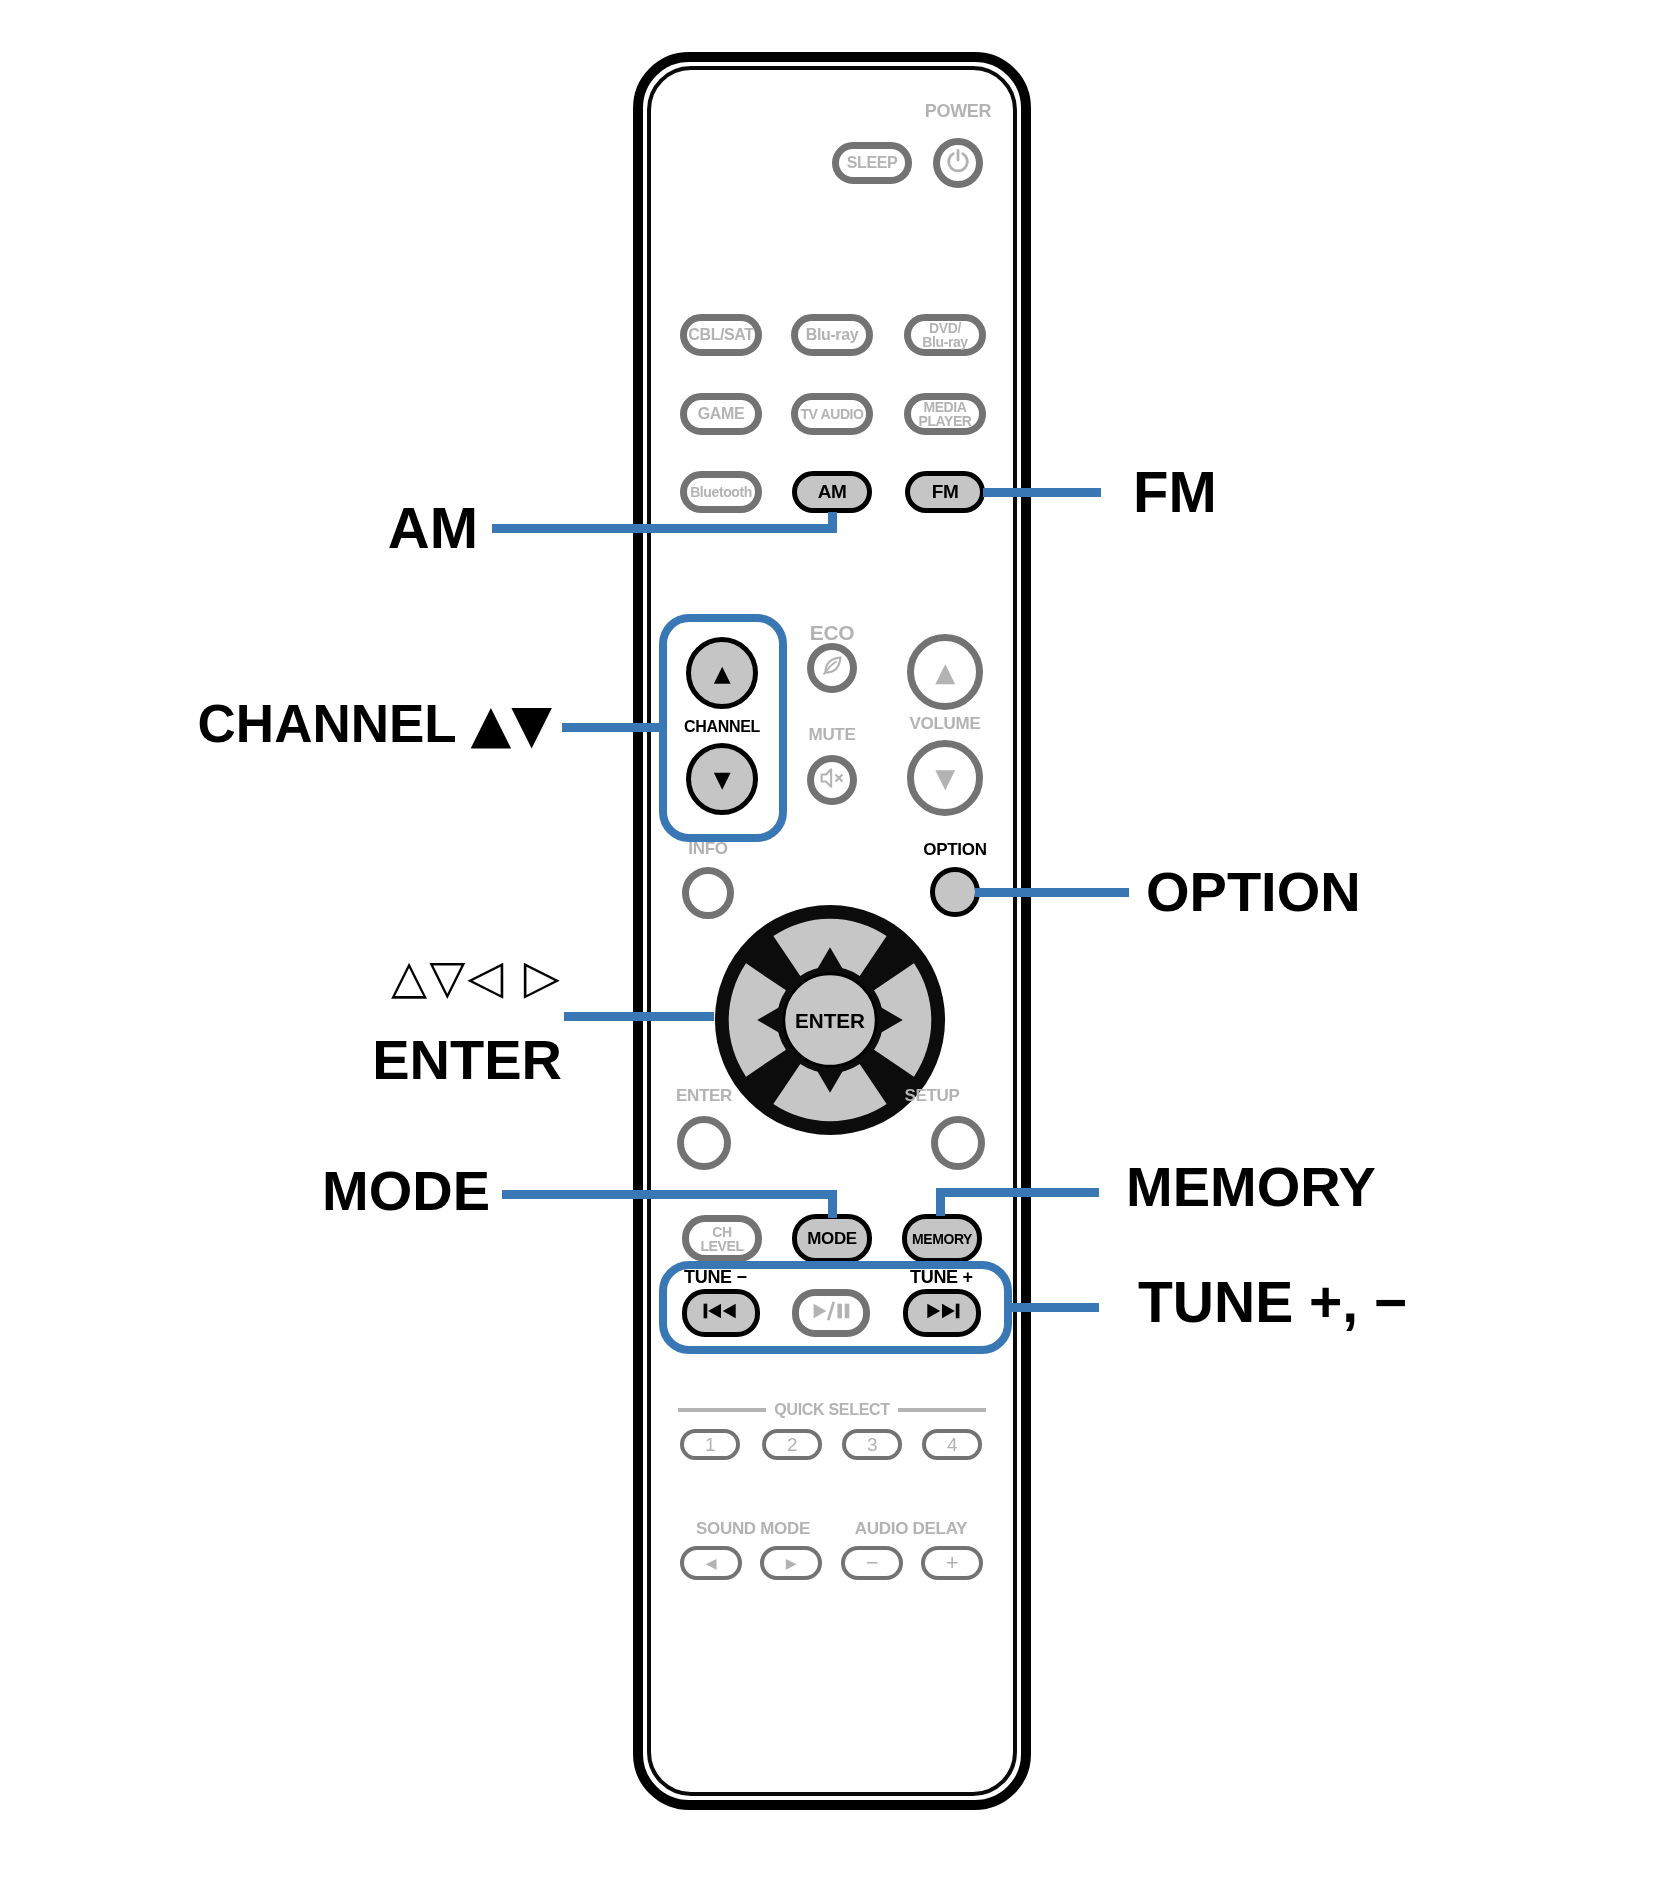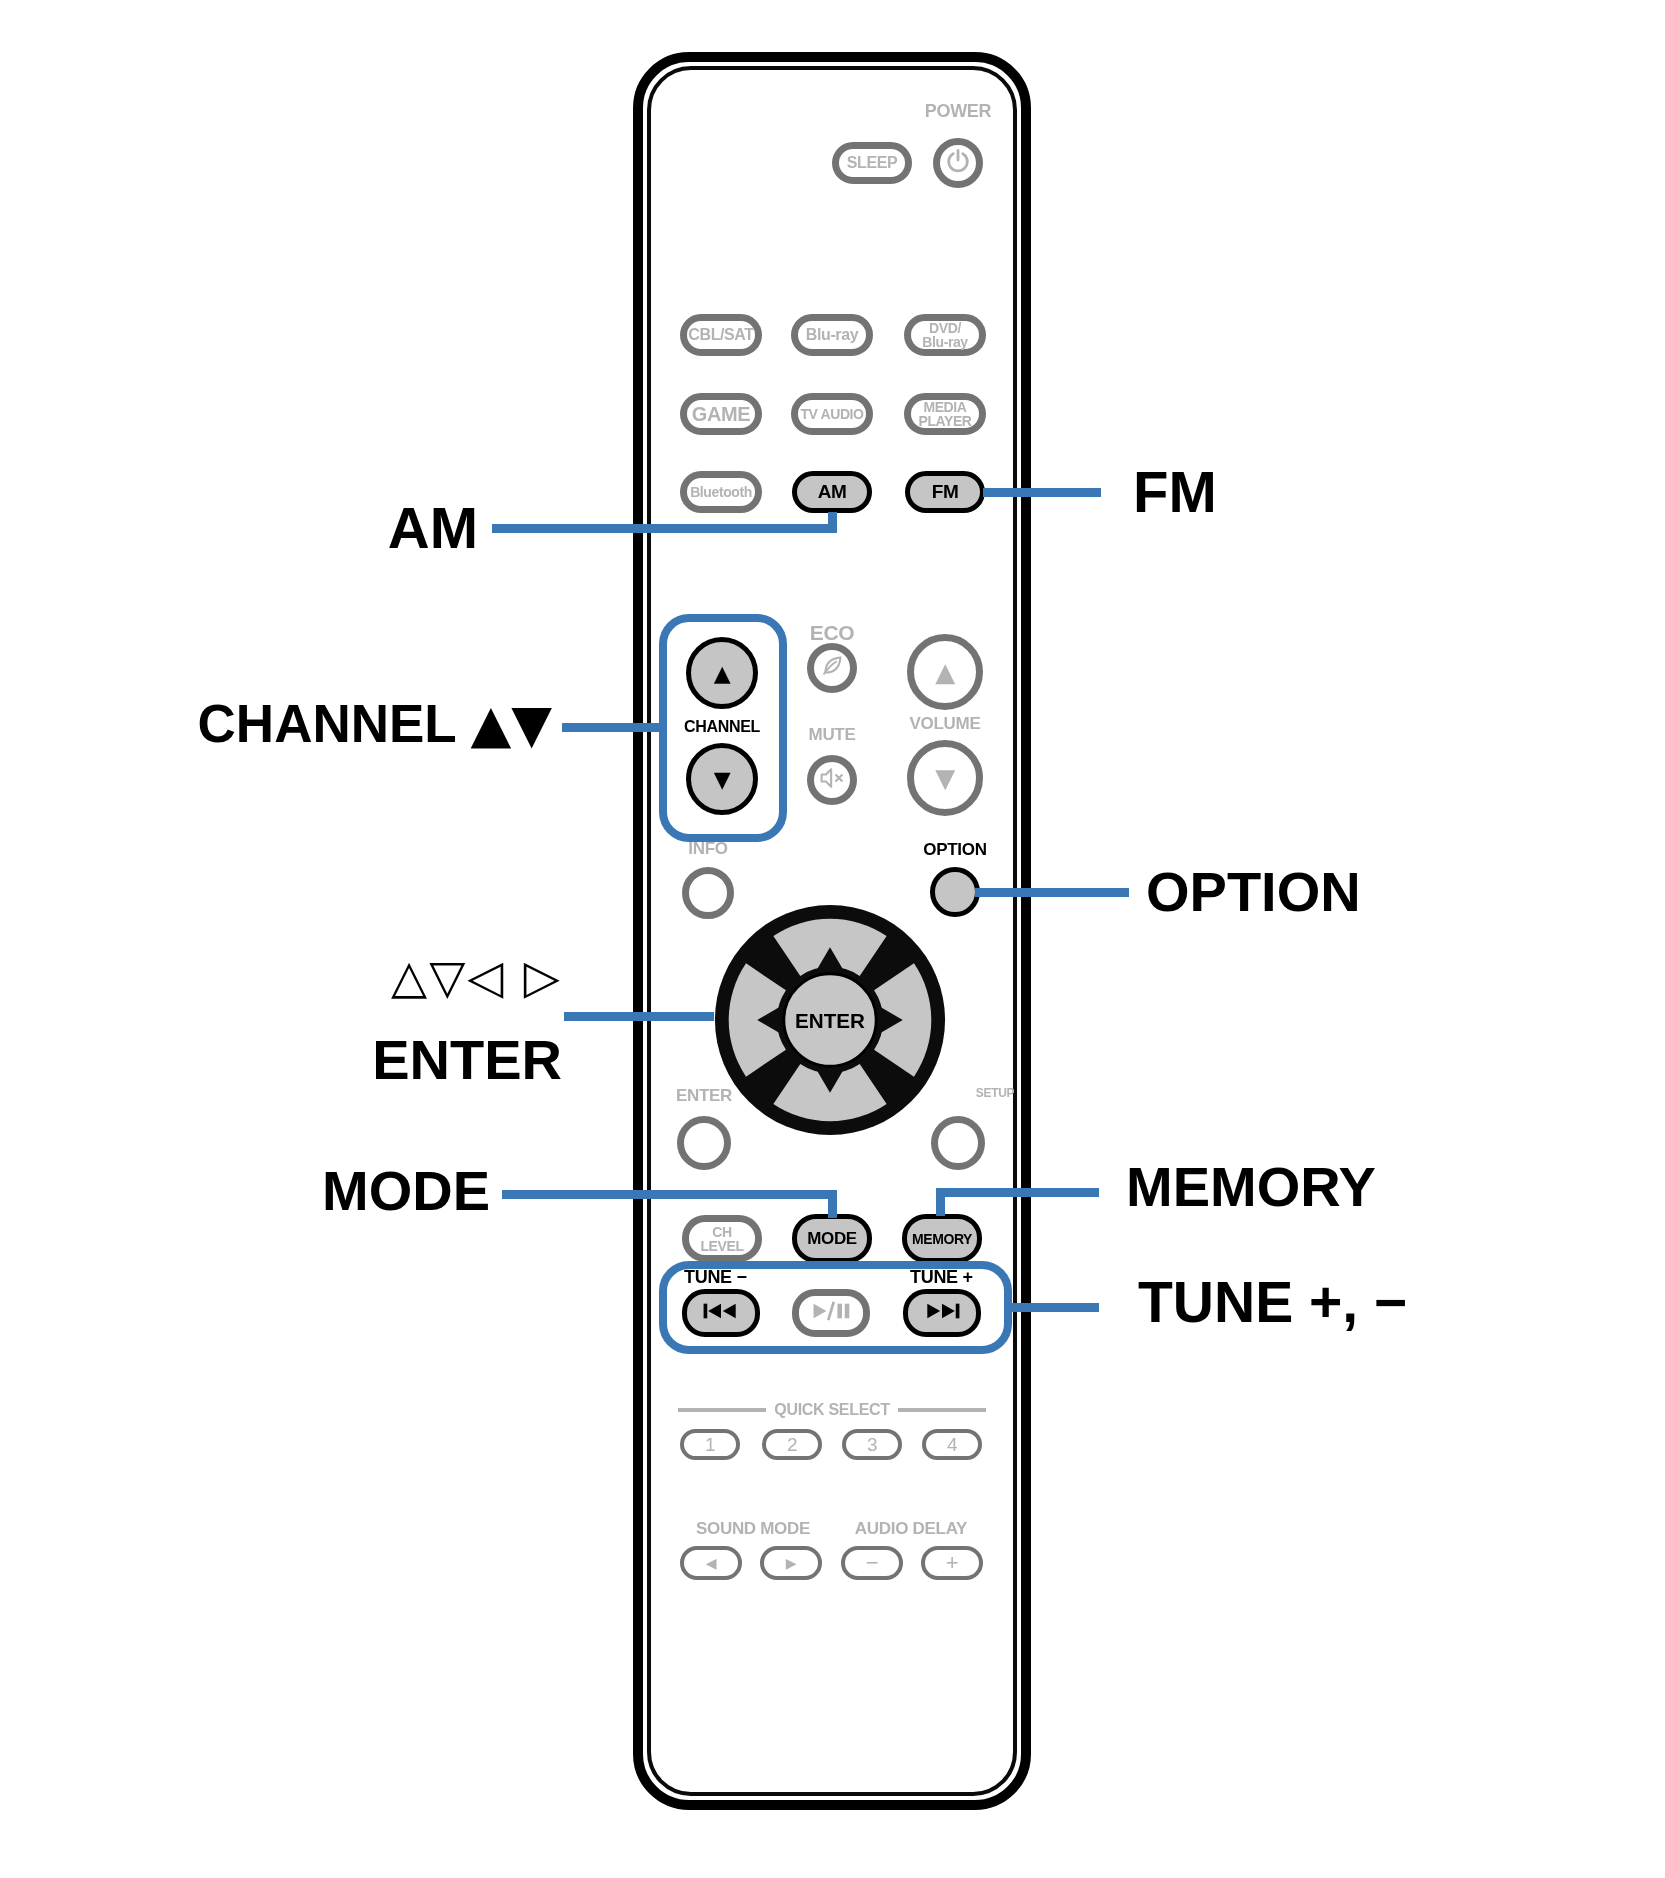--- a/index.html
+++ b/index.html
@@ -42,21 +42,21 @@
   <div class="abs pill gray-edge" style="left:832px;top:142px;width:80px;height:42px;border-radius:21px;font-size:16px">SLEEP</div>
 
   <div class="abs pill gray-edge" style="left:680px;top:314px;width:82px;height:42px;border-radius:21px;font-size:16px">CBL/SAT</div>
   <div class="abs pill gray-edge" style="left:791px;top:314px;width:82px;height:42px;border-radius:21px;font-size:16px">Blu-ray</div>
   <div class="abs pill gray-edge" style="left:904px;top:314px;width:82px;height:42px;border-radius:21px">
     <div class="twoline">
       <div>DVD/</div>
         <div>Blu-ray</div>
     </div>
   </div>
-  <div class="abs pill gray-edge" style="left:680px;top:393px;width:82px;height:42px;border-radius:21px;font-size:20px">GAME</div>
+  <div class="abs pill gray-edge" style="left:680px;top:393px;width:82px;height:42px;border-radius:21px;font-size:16px">GAME</div>
   <div class="abs pill gray-edge" style="left:791px;top:393px;width:82px;height:42px;border-radius:21px;font-size:14px">TV AUDIO</div>
   <div class="abs pill gray-edge" style="left:904px;top:393px;width:82px;height:42px;border-radius:21px">
     <div class="twoline">
       <div>MEDIA</div>
         <div>PLAYER</div>
     </div>
   </div>
   <div class="abs pill gray-edge" style="left:680px;top:471px;width:82px;height:42px;border-radius:21px;font-size:14px">Bluetooth</div>
   <div class="abs pill dark-edge" style="left:792px;top:471px;width:80px;height:42px;border-radius:21px;font-size:19px">AM</div>
   <div class="abs pill dark-edge" style="left:905px;top:471px;width:80px;height:42px;border-radius:21px;font-size:19px">FM</div>
@@ -103,21 +103,21 @@
     </g>
     <use href="#navseg" transform="rotate(90 120 120)"></use>
     <use href="#navseg" transform="rotate(180 120 120)"></use>
     <use href="#navseg" transform="rotate(270 120 120)"></use>
     <circle cx="120" cy="120" r="47" fill="#c6c6c6" stroke="#000" stroke-width="3"></circle>
     <text x="120" y="128" text-anchor="middle" font-size="21" font-weight="700" fill="#000" font-family="Liberation Sans, sans-serif">ENTER</text>
   </svg>
 
   <div class="abs lbl" style="left:669px;top:1086px;width:70px;font-size:17px">ENTER</div>
   <div class="abs pill gray-edge circ" style="left:677px;top:1116px;width:54px;height:54px"></div>
-  <div class="abs lbl" style="left:960px;top:1086px;width:70px;font-size:12px">SETUP</div>
+  <div class="abs lbl" style="left:897px;top:1086px;width:70px;font-size:17px">SETUP</div>
   <div class="abs pill gray-edge circ" style="left:931px;top:1116px;width:54px;height:54px"></div>
 
   <div class="abs pill gray-edge" style="left:682px;top:1215px;width:80px;height:47px;border-radius:23px">
     <div class="twoline">
       <div>CH</div>
         <div>LEVEL</div>
     </div>
   </div>
   <div class="abs pill dark-edge" style="left:792px;top:1214px;width:80px;height:49px;border-radius:24px;font-size:17px">MODE</div>
   <div class="abs pill dark-edge" style="left:902px;top:1214px;width:80px;height:49px;border-radius:24px;font-size:14px">MEMORY</div>

